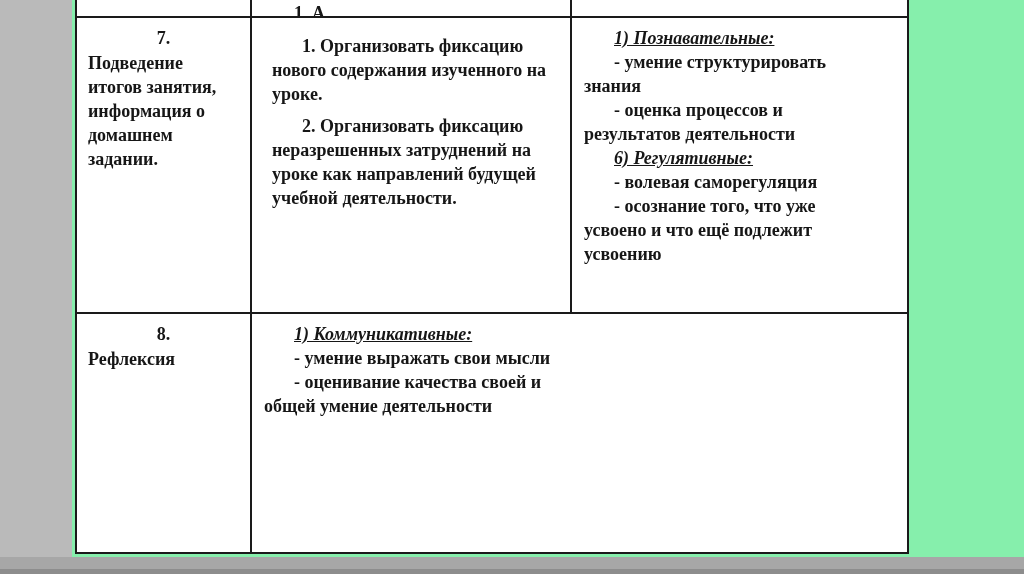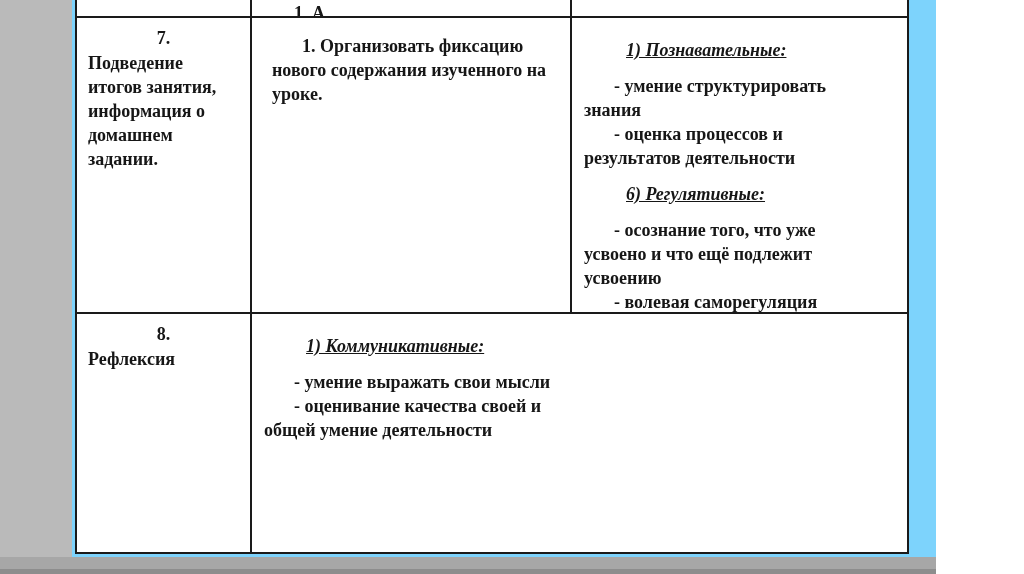--- a/index.html
+++ b/index.html
@@ -1,17 +1,17 @@
 <!DOCTYPE html>
 <html><head>
 <meta charset="utf-8">
 <style>
   html,body{margin:0;padding:0;background:#ffffff;}
   .canvas{
-    position:relative;width:936px;height:574px;background:#7dd3fc;overflow:hidden;
+    position:relative;width:1024px;height:574px;background:#86efac;overflow:hidden;
     font-family:"Liberation Serif","DejaVu Serif",serif;color:#161616;
   }
   .left-strip{position:absolute;left:0;top:0;width:72px;height:574px;background:#bababa;}
   .bottom-strip{position:absolute;left:0;top:557px;width:1024px;height:17px;background:#a7a7a7;}
   .bottom-edge{position:absolute;left:0;top:569px;width:1024px;height:5px;background:#8d8d8d;}
 
   .table{
     position:absolute;left:75px;top:0;width:830px;background:#ffffff;
     border-left:2px solid #1a1a1a;border-right:2px solid #1a1a1a;border-bottom:2px solid #1a1a1a;
     font-weight:bold;font-size:18px;line-height:24px;
@@ -20,21 +20,21 @@
   .trow.clipped{border-top:none;height:16px;}
   .trow-0{height:294px;}
   .trow-1{height:238px;}
   .cell{box-sizing:border-box;overflow:hidden;}
   .cell-stage{width:175px;border-right:2px solid #1a1a1a;padding:8px 10px 8px 10px;}
   .cell-act{width:320px;border-right:2px solid #1a1a1a;padding:8px 12px 8px 12px;}
   .cell-uud{width:335px;padding:8px 30px 8px 12px;}
   .para{margin:8px;text-indent:30px;}
   .stage-num{text-align:center;margin:0;}
   .stage-title{margin:1px;}
-  .uud-heading{margin:12px;text-indent:30px;font-style:italic;text-decoration:underline;}
+  .uud-heading{margin:0;text-indent:30px;font-style:italic;text-decoration:underline;}
   .uud-item{margin:0;text-indent:30px;}
   .clip-frag{margin:0;margin-top:-7px;text-indent:30px;}
 </style>
 </head>
 <body>
 
 <div class="canvas">
   <div class="left-strip"></div>
   <div class="table" id="table-root">
       <div class="trow clipped">
@@ -44,28 +44,29 @@
         </div>
         <div class="cell cell-uud"></div>
       </div>
       <div class="trow trow-0">
         <div class="cell cell-stage">
           <p class="stage-num">7.</p>
           <p class="stage-title">Подведение итогов занятия, информация о домашнем задании.</p>
         </div>
         <div class="cell cell-act">
           <p class="para">1. Организовать фиксацию нового содержания изученного на уроке.</p>
+          <p class="para">2. Организовать фиксацию неразрешенных затруднений на уроке как направлений будущей учебной деятельности.</p>
         </div>
         <div class="cell cell-uud">
           <p class="uud-heading">1) Познавательные:</p>
           <p class="uud-item">- умение структурировать знания</p>
           <p class="uud-item">- оценка процессов и результатов деятельности</p>
           <p class="uud-heading">6) Регулятивные:</p>
+          <p class="uud-item">- волевая саморегуляция</p>
           <p class="uud-item">- осознание того, что уже усвоено и что ещё подлежит усвоению</p>
-          <p class="uud-item">- волевая саморегуляция</p>
         </div>
       </div>
       <div class="trow trow-1">
         <div class="cell cell-stage">
           <p class="stage-num">8.</p>
           <p class="stage-title">Рефлексия</p>
         </div>
         <div class="cell cell-uud">
           <p class="uud-heading">1) Коммуникативные:</p>
           <p class="uud-item">- умение выражать свои мысли</p>

